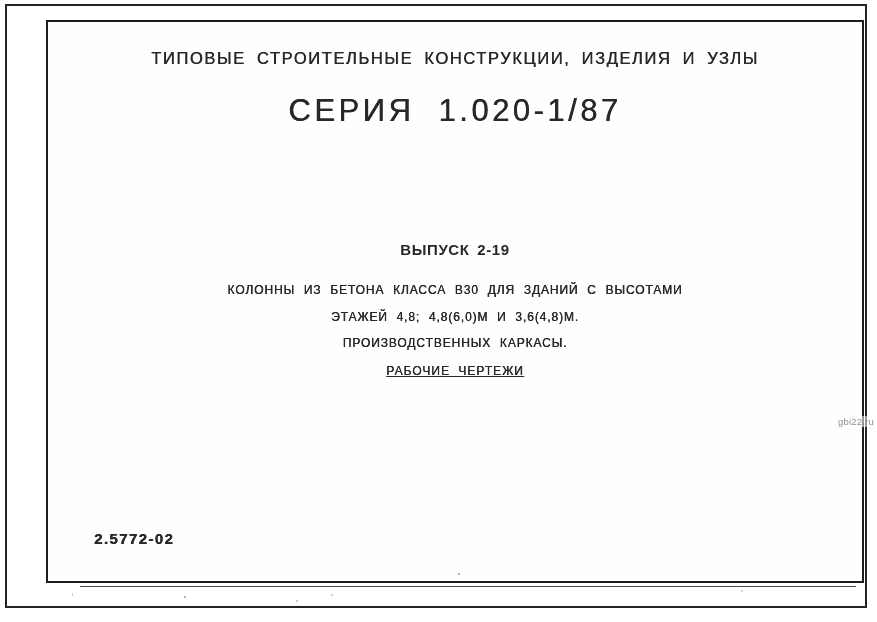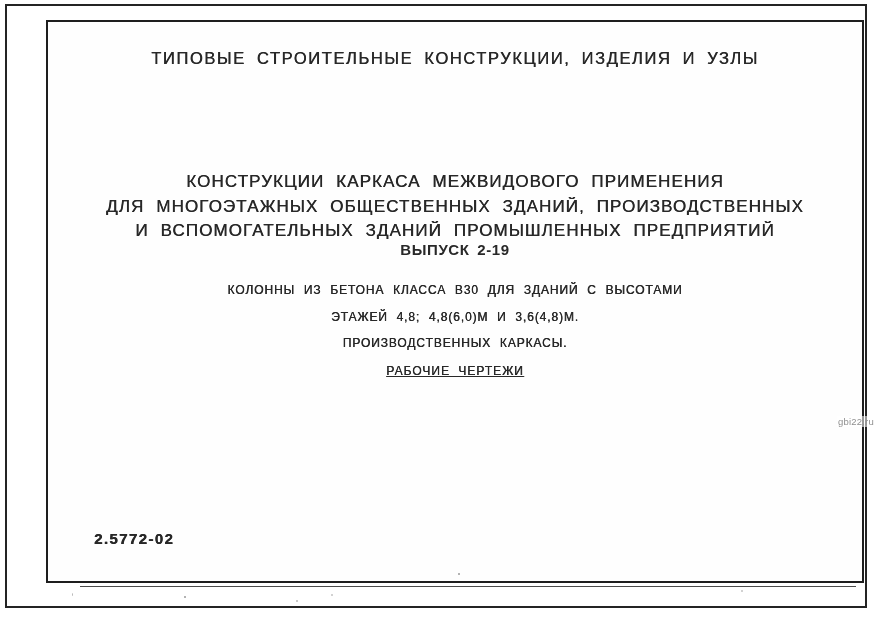--- a/index.html
+++ b/index.html
@@ -132,26 +132,22 @@
 <body>
 
 <div class="stage">
 
   <div class="outer-frame"></div>
   <div class="inner-box"></div>
   <div class="inner-bottom-rule"></div>
 
   <div class="txt header-line">ТИПОВЫЕ СТРОИТЕЛЬНЫЕ КОНСТРУКЦИИ, ИЗДЕЛИЯ И УЗЛЫ</div>
 
+  <div class="txt series-title">СЕРИЯ 1.020-1/87</div>
 
-  <div class="txt application">
-    <div>КОНСТРУКЦИИ КАРКАСА МЕЖВИДОВОГО ПРИМЕНЕНИЯ</div>
-    <div>ДЛЯ МНОГОЭТАЖНЫХ ОБЩЕСТВЕННЫХ ЗДАНИЙ, ПРОИЗВОДСТВЕННЫХ</div>
-    <div>И ВСПОМОГАТЕЛЬНЫХ ЗДАНИЙ ПРОМЫШЛЕННЫХ ПРЕДПРИЯТИЙ</div>
-  </div>
 
   <div class="txt issue-label">ВЫПУСК 2-19</div>
 
   <div class="txt subject">
     <div>КОЛОННЫ ИЗ БЕТОНА КЛАССА В30 ДЛЯ ЗДАНИЙ С ВЫСОТАМИ</div>
     <div>ЭТАЖЕЙ 4,8; 4,8(6,0)М И 3,6(4,8)М.</div>
     <div>ПРОИЗВОДСТВЕННЫХ КАРКАСЫ.</div>
   </div>
 
   <div class="txt drawings-label">РАБОЧИЕ ЧЕРТЕЖИ</div>

